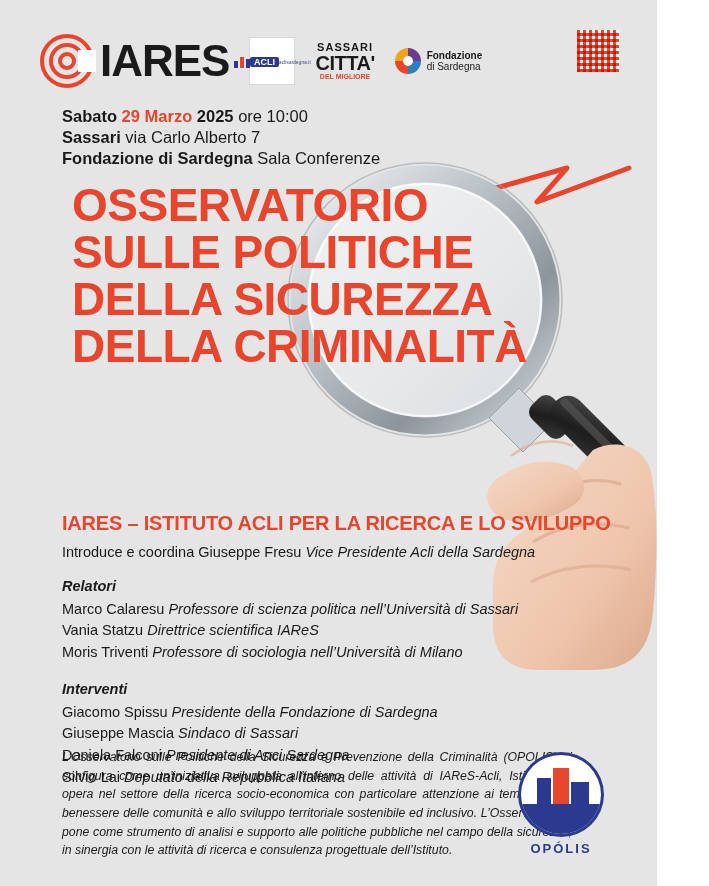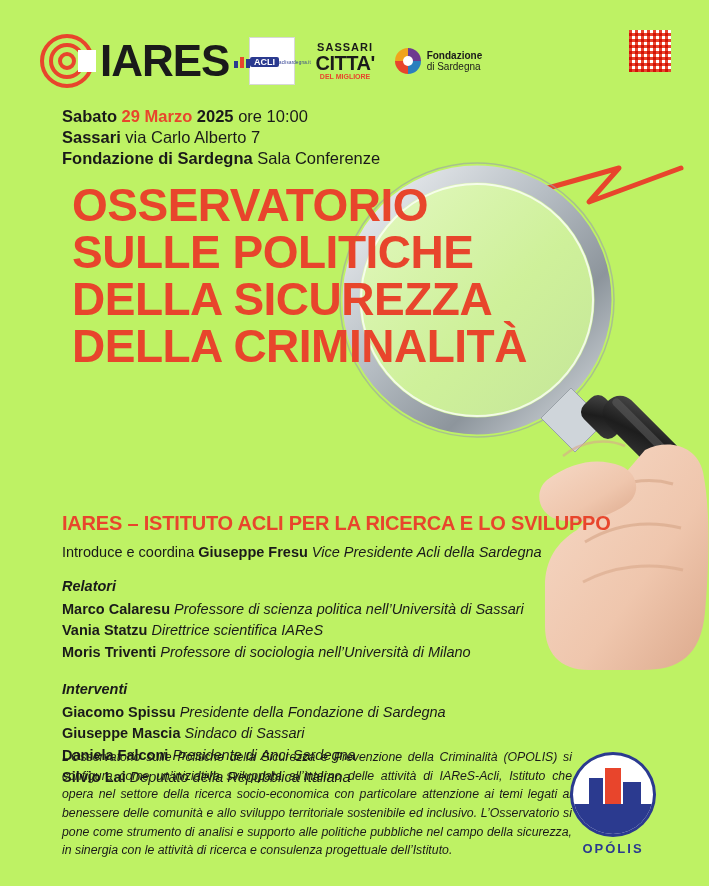--- a/index.html
+++ b/index.html
@@ -4,22 +4,22 @@
 <style>
   * { box-sizing: border-box; margin: 0; padding: 0; }
   html, body {
     width: 709px; height: 886px;
     background: #ffffff;
     font-family: "Liberation Sans", sans-serif;
     overflow: hidden;
   }
   .poster {
     position: relative;
-    width: 709px; height: 886px;
-    background: #bef264;
+    width: 657px; height: 886px;
+    background: #e5e5e5;
     overflow: hidden;
   }
 
   
   .header {
     position: absolute;
     top: 28px; left: 40px; right: 40px;
     height: 66px;
     display: flex;
     align-items: center;
@@ -159,21 +159,21 @@
   
   .credits {
     position: absolute;
     top: 542px; left: 62px;
     width: 590px;
     color: #1a1a1a;
     font-size: 14.5px;
     line-height: 1.5;
   }
   .credits .intro { margin-bottom: 12px; }
-  .credits b { font-weight: bold; }
+  .credits b { font-weight: normal; }
   .credits i { font-style: italic; text-align: right; }
   .credits .grouphead { font-style: italic; font-weight: bold; margin-bottom: 1px; }
   .credits .row { white-space: nowrap; }
   .credits .gap { height: 15px; }
 
   
   .footer {
     position: absolute;
     bottom: 26px; left: 62px;
     width: 510px;

